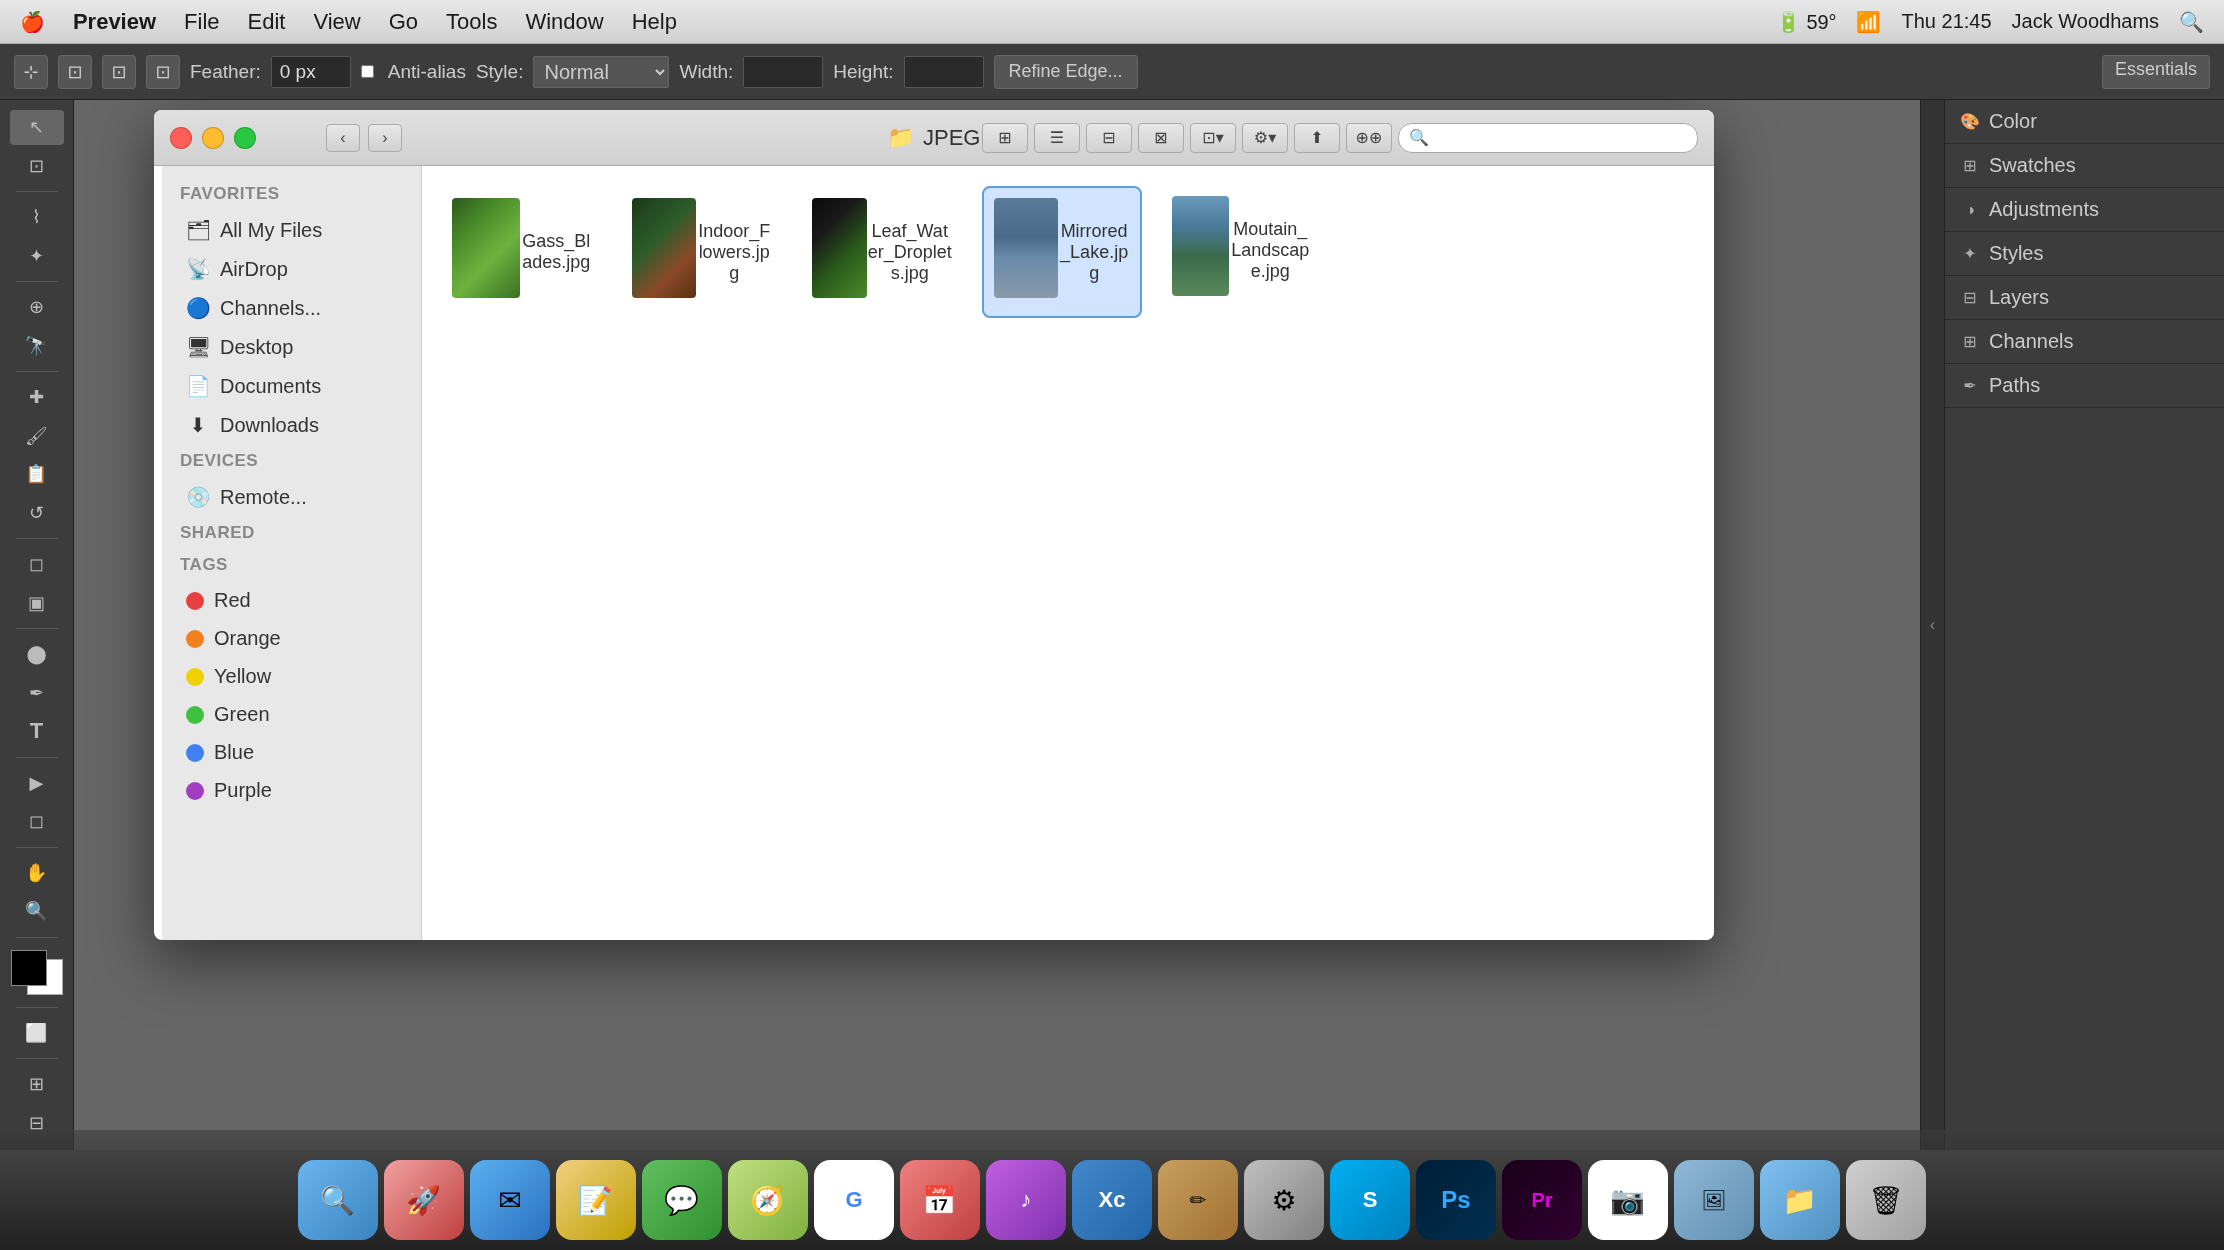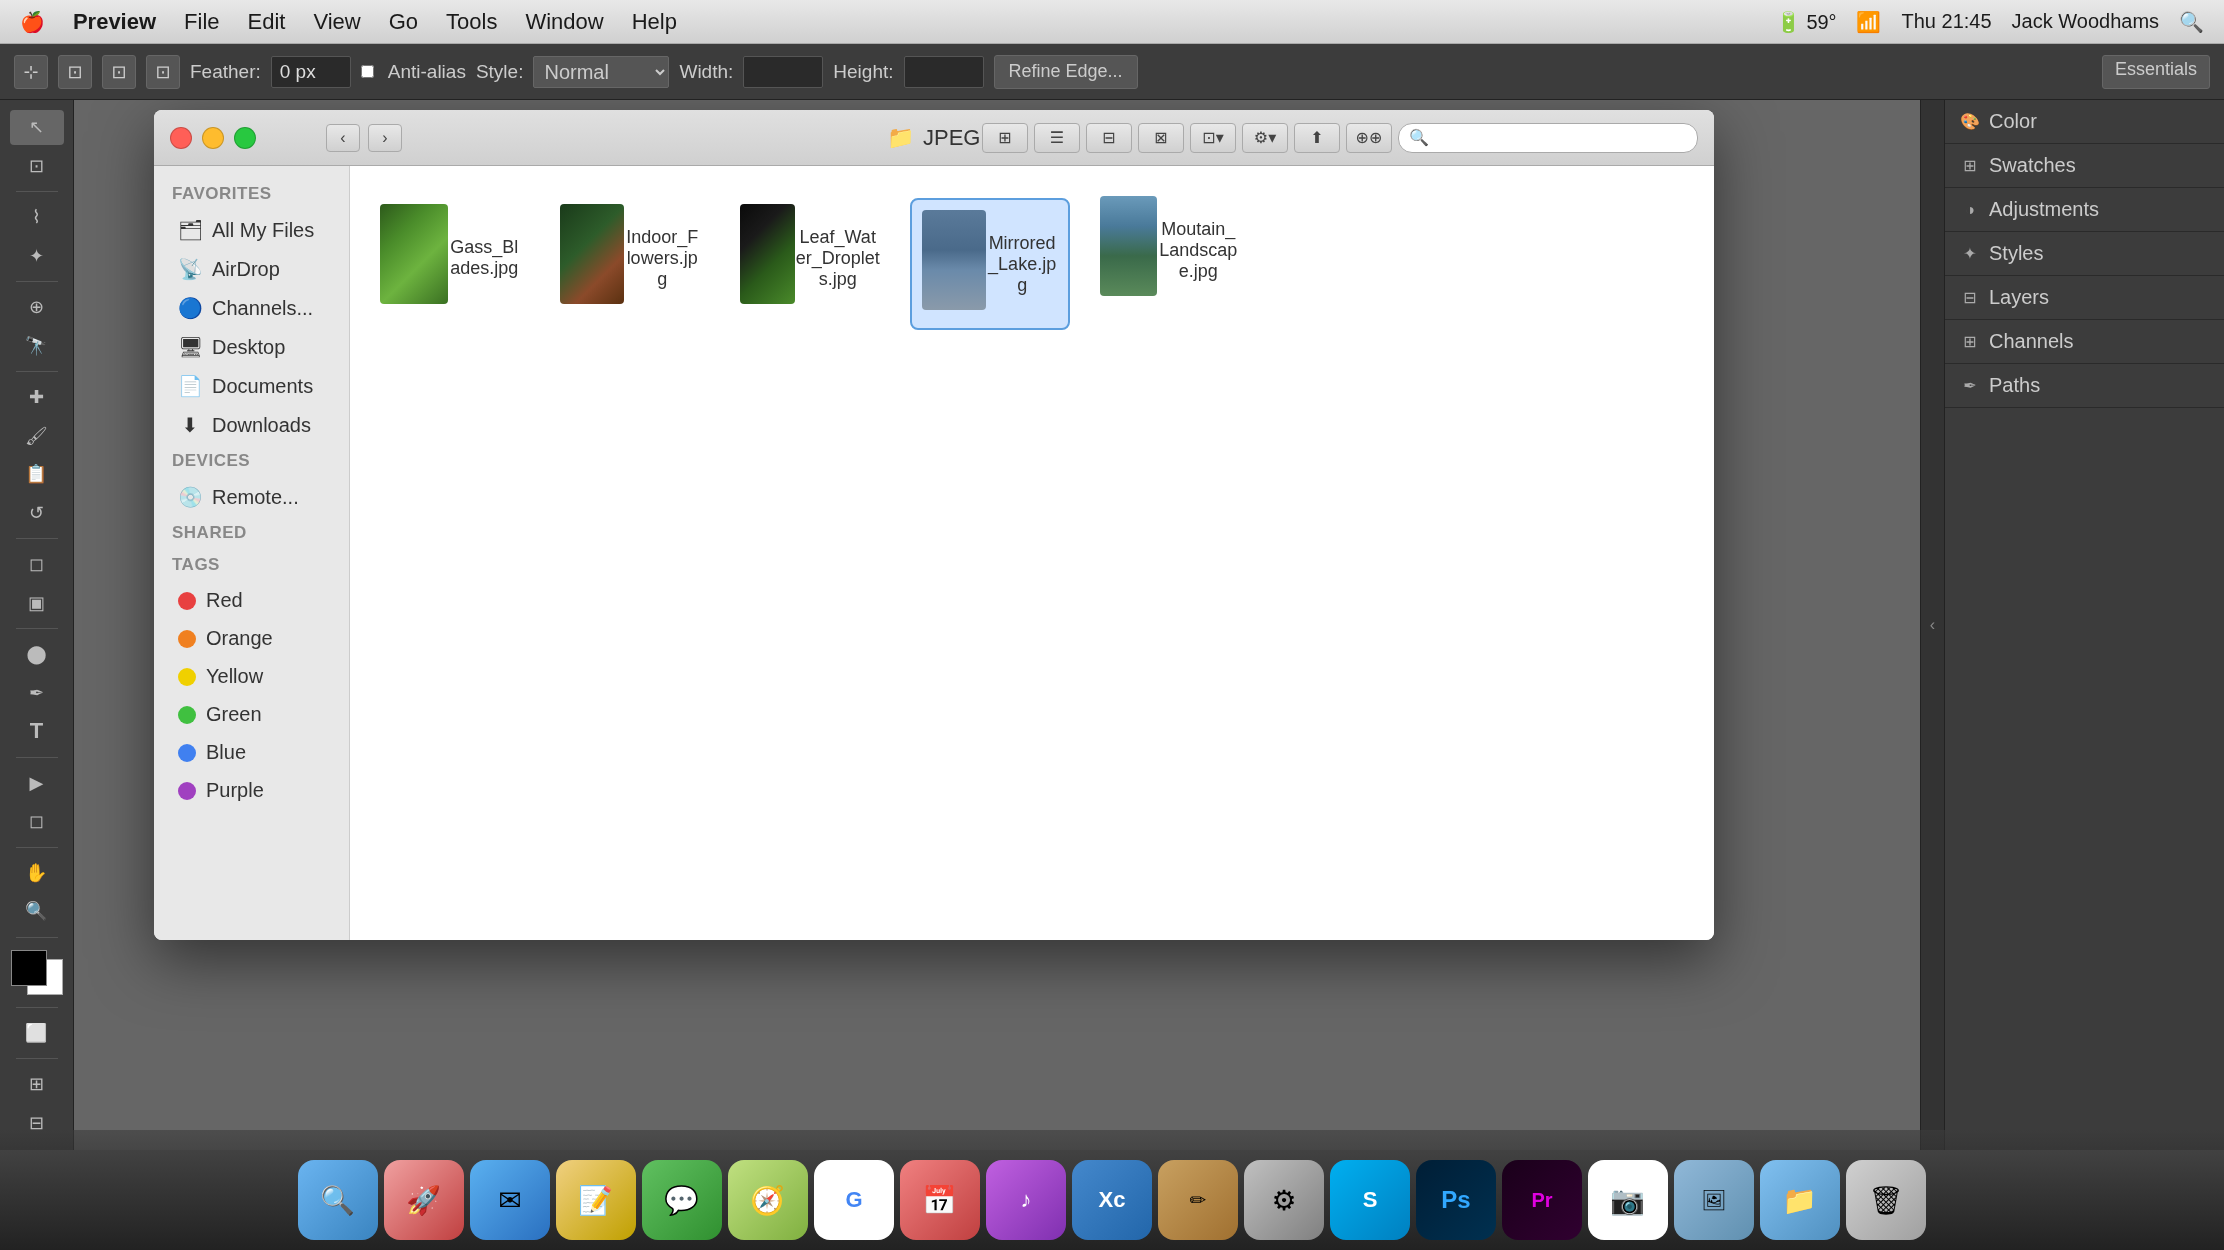--- a/index.html
+++ b/index.html
@@ -293,25 +293,26 @@
       flex: 1;
       background: transparent;
     }
 
     
     .finder-body {
       display: flex;
       height: calc(100% - 56px);
     }
     .finder-sidebar {
-      width: 196px;
+      width: 260px;
       background: #e8e8e8;
       border-right: 1px solid #ccc;
       padding: 12px 0;
       overflow-y: auto;
+      margin-left: 8px;
     }
     .sidebar-section-title {
       font-size: 17px;
       font-weight: 700;
       color: #888;
       padding: 6px 18px;
       text-transform: uppercase;
       letter-spacing: 0.5px;
     }
     .sidebar-item {
@@ -350,21 +351,21 @@
     }
     .file-item {
       display: flex;
       flex-direction: row;
       align-items: center;
       width: 160px;
       cursor: pointer;
       padding: 10px;
       border-radius: 8px;
     }
-    .file-item.selected { background: #d0e4ff; border: 2px solid #5c9ede; margin-top: 12px; }
+    .file-item.selected { background: #d0e4ff; border: 2px solid #5c9ede; }
     .file-thumb {
       width: 130px;
       height: 100px;
       border-radius: 4px;
       overflow: hidden;
       margin-bottom: 8px;
       display: flex;
       align-items: center;
       justify-content: center;
       font-size: 13px;

